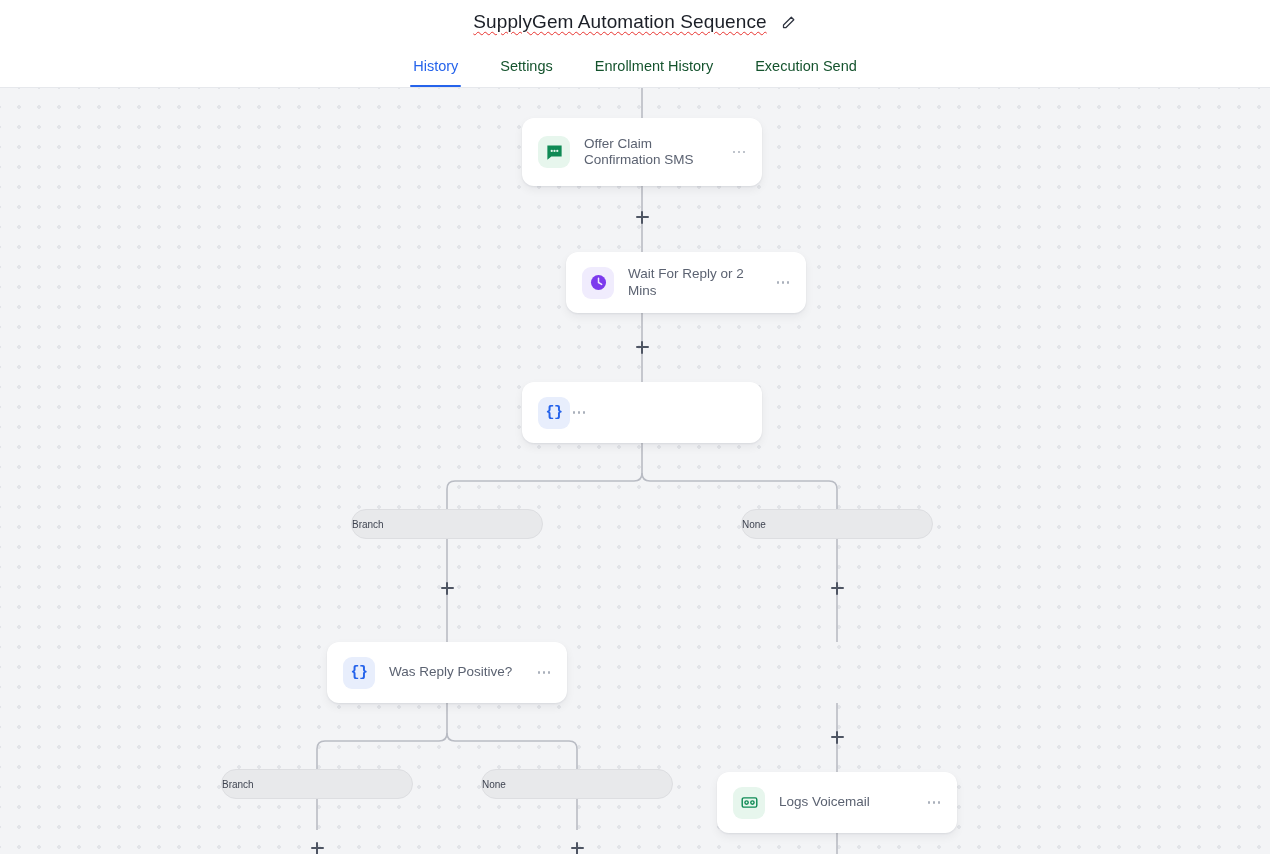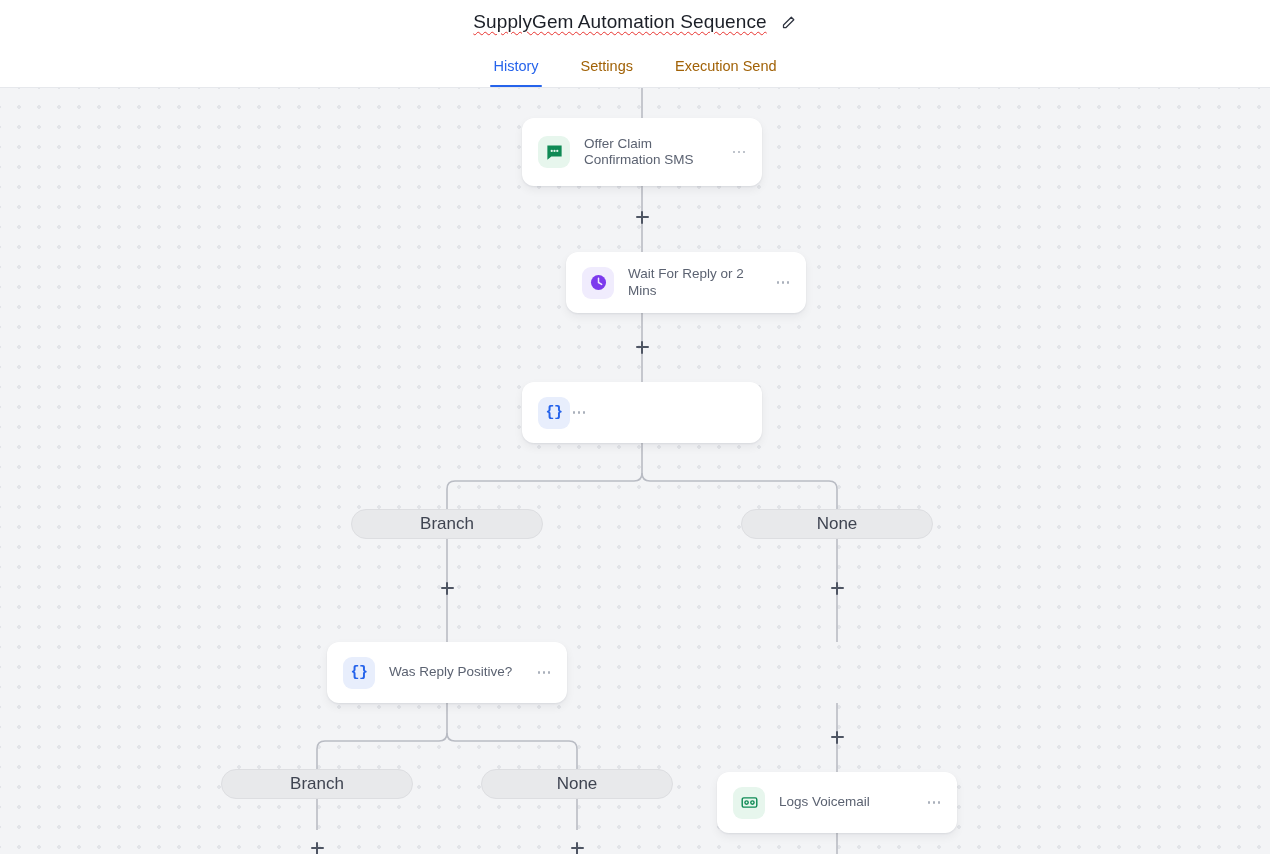--- a/index.html
+++ b/index.html
@@ -56,21 +56,21 @@
     background: #ffffff;
     border-bottom: 1px solid #e6e8ec;
     display: flex;
     align-items: flex-end;
     justify-content: center;
     gap: 0;
   }
   .tab {
     position: relative;
     font-size: 14.5px;
-    color: #a16207;
+    color: #14532d;
     padding: 0 21px 13px 21px;
     cursor: pointer;
     white-space: nowrap;
   }
   .tab.active { color: #2563eb; font-weight: 500; }
   .tab.active::after {
     content: "";
     position: absolute;
     left: 18px; right: 18px;
     bottom: 0;
@@ -149,22 +149,22 @@
 
   
   .branch-pill {
     position: absolute;
     height: 30px;
     background: #e8e9eb;
     border: 1px solid #dddee1;
     border-radius: 16px;
     display: flex;
     align-items: center;
-    justify-content: center;
-    font-size: 17px;
+    justify-content: flex-start;
+    font-size: 10px;
     color: #3f4451;
     cursor: pointer;
   }
 
   
   .plus-btn {
     position: absolute;
     width: 18px; height: 18px;
     display: flex;
     align-items: center;
@@ -190,20 +190,21 @@
       <svg width="15" height="15" viewBox="0 0 24 24" fill="none" stroke="#2f3440" stroke-width="2" stroke-linecap="round" stroke-linejoin="round">
         <path d="M16.5 3.5l4 4L8 20H4v-4z"></path>
       </svg>
     </span>
   </div>
 </div>
 
 <div class="tabs-bar">
   <div class="tab active">History</div>
   <div class="tab">Settings</div>
+  <div class="tab">Enrollment History</div>
   <div class="tab">Execution Send</div>
 </div>
 
 <div class="canvas">
 
   <svg class="flow-svg" viewBox="0 0 1270 766">
     <g fill="none" stroke="#b9bcc4" stroke-width="1.6">
 
       <path d="M642,0 L642,30"></path>
 

